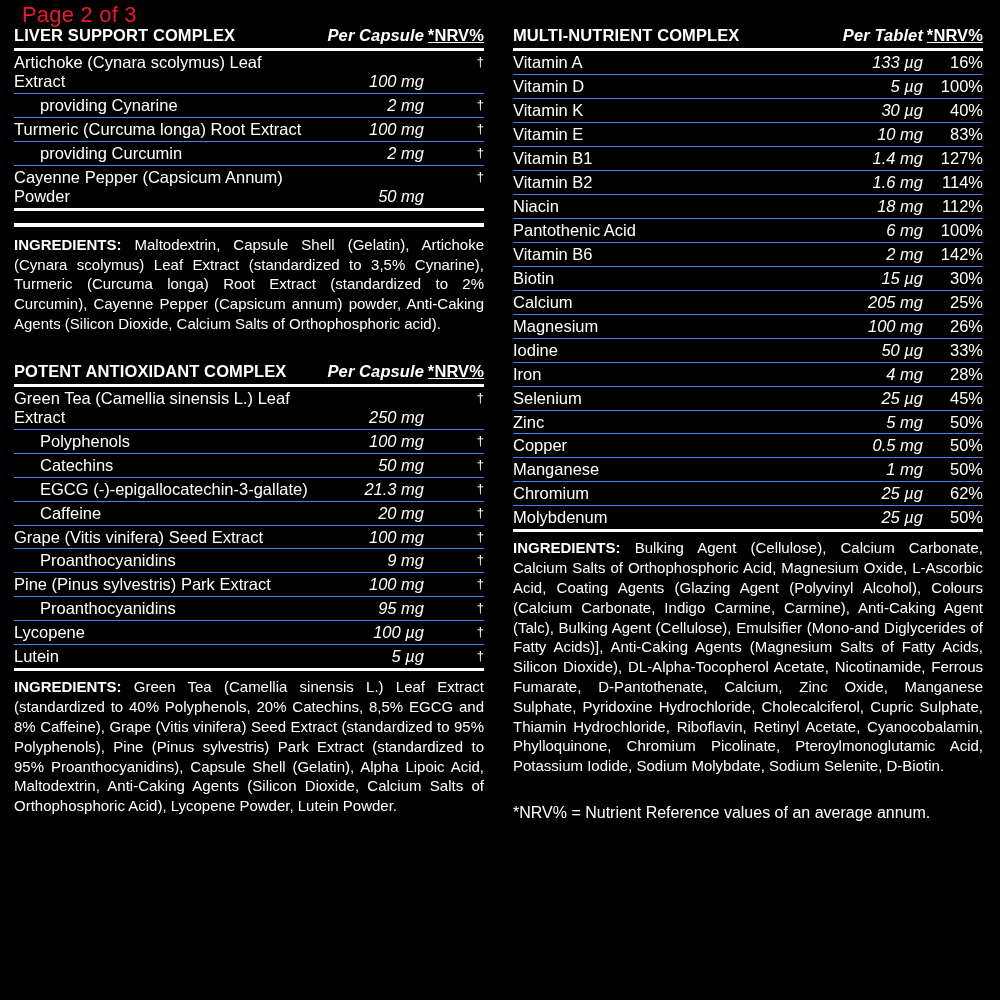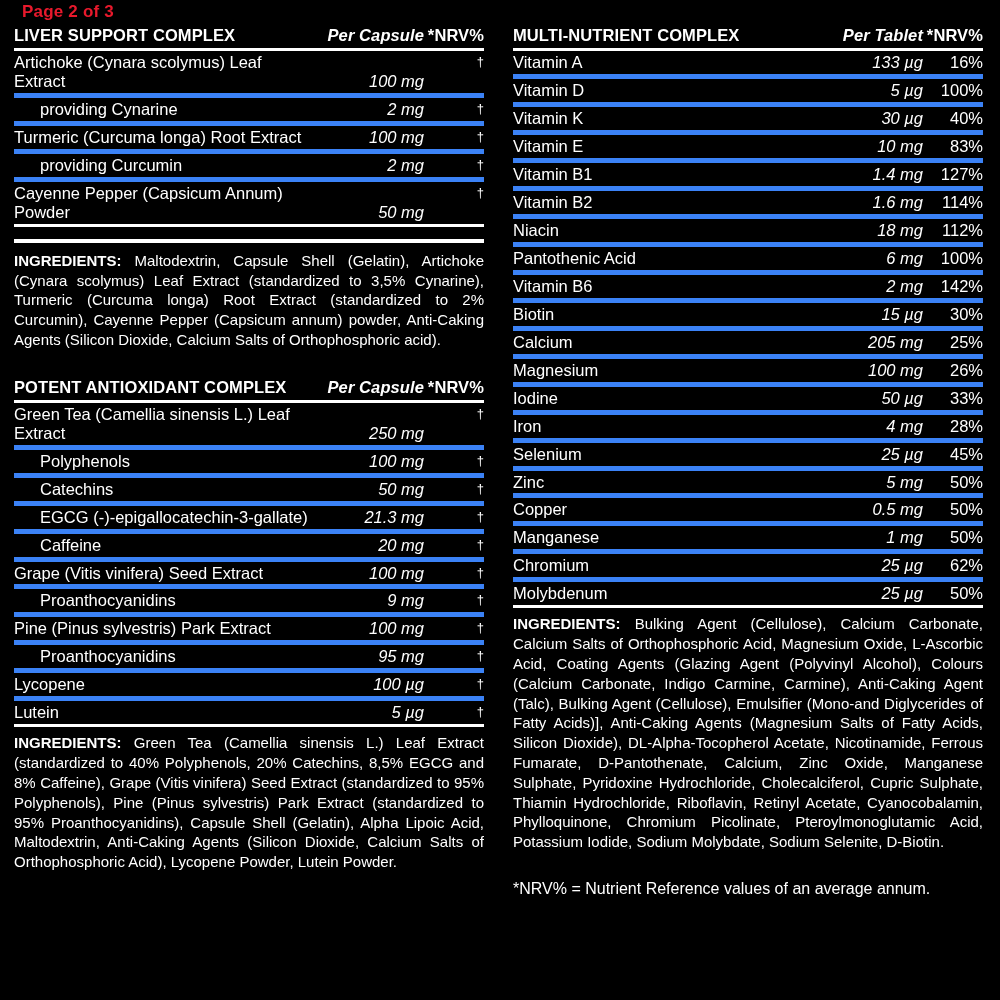--- a/index.html
+++ b/index.html
@@ -19,22 +19,22 @@
     width: 1000px;
     height: 1000px;
     box-sizing: border-box;
     padding: 8px 14px 0 14px;
   }
   .page-marker {
     position: absolute;
     top: 2px;
     left: 22px;
     color: #e8192c;
-    font-size: 17px;
-    font-weight: bold;
+    font-size: 22px;
+    font-weight: normal;
     letter-spacing: 0.2px;
   }
   .columns {
     display: flex;
     gap: 29px;
     padding-top: 16px;
   }
   .col {
     width: 470px;
     flex: 0 0 470px;
@@ -57,32 +57,32 @@
   .tbl thead th {
     font-weight: bold;
     font-size: 16.5px;
     letter-spacing: 0.1px;
     padding-bottom: 3px;
   }
   .tbl thead tr {
     border-bottom: 3px solid #ffffff;
   }
   .tbl tbody tr {
-    border-bottom: 5px solid #3b82f6;
+    border-bottom: 1px solid #3b82f6;
   }
   .tbl tbody tr.last-row {
     border-bottom: 3px solid #ffffff;
   }
   .c-name { text-align: left; }
   .c-name.indent { padding-left: 26px; }
   .c-amt  { text-align: right; width: 110px; font-style: italic; }
   .c-nrv  { text-align: right; width: 60px; }
   .c-nrv.dagger { font-size: 13px; vertical-align: top; padding-top: 4px;}
   thead .c-amt { width: 110px; }
-  thead .c-nrv { width: 60px; }
+  thead .c-nrv { width: 60px; text-decoration: underline; }
 
   .thick-rule {
     height: 4px;
     background: #ffffff;
     margin: 12px 0 8px 0;
   }
   .ingredients {
     font-size: 15px;
     line-height: 1.32;
     text-align: justify;

